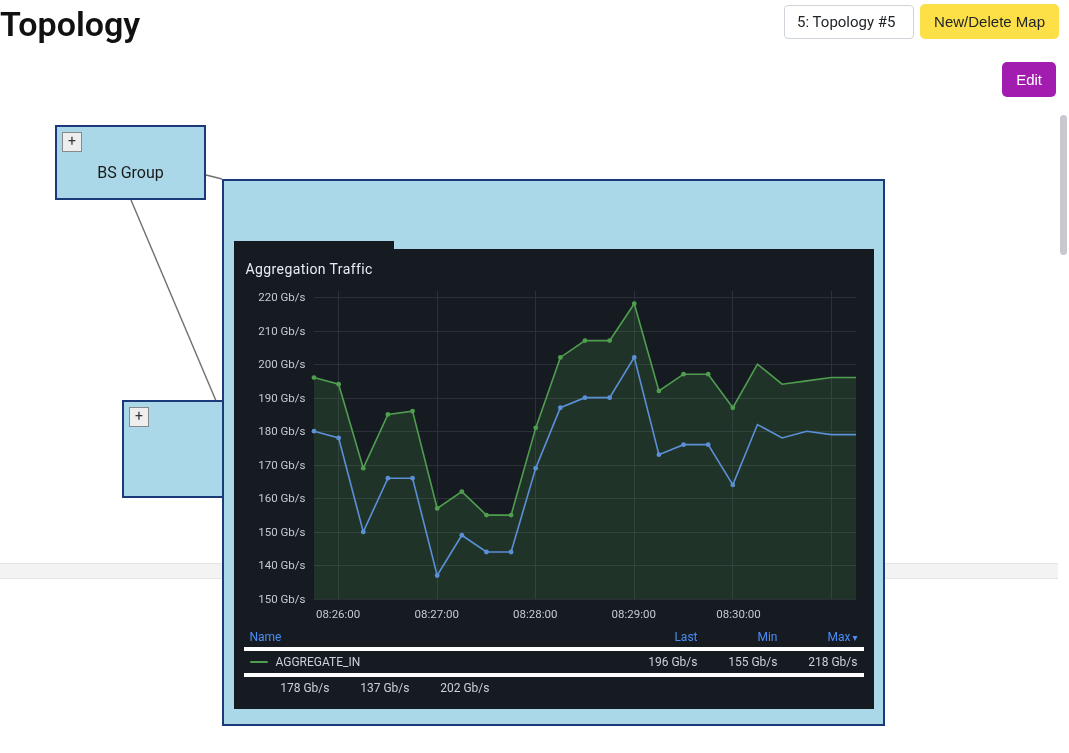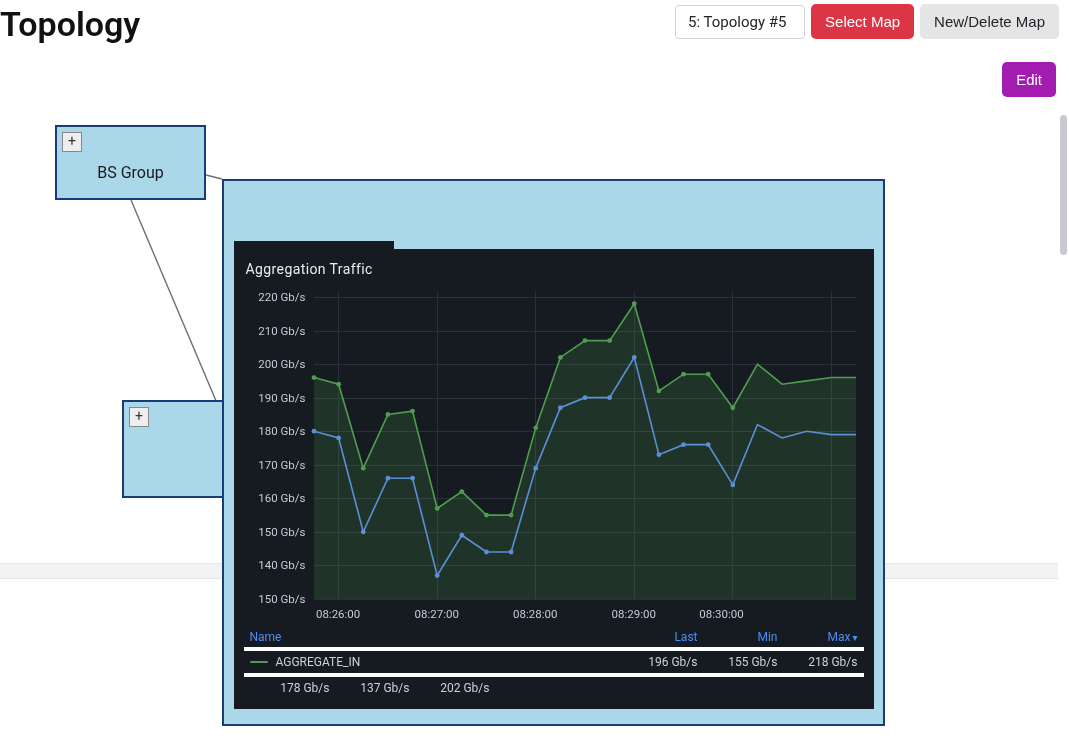--- a/index.html
+++ b/index.html
@@ -3,21 +3,21 @@
 <meta charset="utf-8">
 <style>
   * { box-sizing: border-box; margin: 0; padding: 0; }
   html, body { width: 1069px; height: 753px; font-family: -apple-system, BlinkMacSystemFont, "Segoe UI", Roboto, sans-serif; background: #fff; position: relative; overflow: hidden; }
   .header { display: flex; align-items: flex-start; padding: 4px 10px 0 0; }
   .page-title { font-size: 34px; font-weight: 600; color: #111; }
   .header-controls { margin-left: auto; display: flex; gap: 6px; align-items: center; }
   .dropdown { border: 1px solid #ced4da; border-radius: 4px; padding: 7px 12px; font-size: 15px; color: #212529; background: #fff; min-width: 130px; }
   .btn { border: none; border-radius: 5px; padding: 9px 14px; font-size: 15px; cursor: pointer; }
   .btn-danger { background: #dc3545; color: #fff; }
-  .btn-warning { background: #e5e5e5; color: #212529; }
+  .btn-warning { background: #fde047; color: #212529; }
   .btn-primary { background: #a21caf; color: #fff; }
   .edit-row { display: flex; justify-content: flex-end; padding: 18px 13px 0 0; }
   .canvas-wrap { position: relative; width: 100%; height: 600px; margin-top: 18px; }
   .canvas-track { position: absolute; left: 0; right: 11px; top: 448px; height: 16px; background: #f3f3f3; border-top: 1px solid #e6e6e6; border-bottom: 1px solid #e6e6e6; }
   .scrollbar { position: absolute; right: 0; top: 0; width: 11px; height: 300px; background: transparent; }
   .scrollbar-thumb { width: 7px; margin-left: 2px; height: 140px; background: #c7c9ce; border-radius: 4px; }
   .node { position: absolute; background: #abd8e8; border: 2px solid #1b3a7a; }
   .node-a { left: 55px; top: 10px; width: 151px; height: 75px; }
   .node-b { left: 122px; top: 285px; width: 102px; height: 98px; }
   .node-big { left: 222px; top: 64px; width: 663px; height: 547px; display:flex; flex-direction:column; align-items:center; padding-top:68px; }
@@ -40,21 +40,20 @@
   .swatch { width:18px; height:2.5px; border-radius:2px; }
   .chev { font-size:10px; margin-left:2px; }
 </style>
 </head>
 <body>
 
 <div class="header">
   <div class="page-title">Topology</div>
   <div class="header-controls">
     <div class="dropdown">5: Topology #5</div>
-    <button class="btn btn-danger">Select Map</button>
     <button class="btn btn-warning">New/Delete Map</button>
   </div>
 </div>
 
 <div class="edit-row">
   <button class="btn btn-primary">Edit</button>
 </div>
 
 <div class="canvas-wrap">
   <div class="canvas-track"></div>
@@ -103,21 +102,21 @@
           <div class="ylab" style="top: 308px;">150 Gb/s</div>
           <div class="grid-v" style="left: 94.6364px;"></div>
           <div class="xlab" style="left: 94.6364px;">08:26:00</div>
           <div class="grid-v" style="left: 193.182px;"></div>
           <div class="xlab" style="left: 193.182px;">08:27:00</div>
           <div class="grid-v" style="left: 291.727px;"></div>
           <div class="xlab" style="left: 291.727px;">08:28:00</div>
           <div class="grid-v" style="left: 390.273px;"></div>
           <div class="xlab" style="left: 390.273px;">08:29:00</div>
           <div class="grid-v" style="left: 488.818px;"></div>
-          <div class="xlab" style="left: 478px;">08:30:00</div>
+          <div class="xlab" style="left: 495px;">08:30:00</div>
           <div class="grid-v" style="left: 587.364px;"></div>
           <svg width="620" height="330" style="position: absolute; left: 0px; top: 0px;">
             <path d="M70,86.53333333333335 L94.63636363636364,93.24444444444444 L119.27272727272728,177.13333333333333 L143.9090909090909,123.44444444444443 L168.54545454545456,120.08888888888889 L193.1818181818182,217.39999999999998 L217.8181818181818,200.6222222222222 L242.45454545454544,224.11111111111111 L267.0909090909091,224.11111111111111 L291.72727272727275,136.86666666666667 L316.3636363636364,66.39999999999998 L341,49.622222222222234 L365.6363636363636,49.622222222222234 L390.2727272727273,12.711111111111121 L414.9090909090909,99.95555555555556 L439.5454545454545,83.17777777777778 L464.1818181818182,83.17777777777778 L488.8181818181818,116.73333333333335 L488.8181818181818,308 L70,308 Z" fill="#4f9e4f" opacity="0.18"></path>
             <path d="M70,86.53333333333335 L94.63636363636364,93.24444444444444 L119.27272727272728,177.13333333333333 L143.9090909090909,123.44444444444443 L168.54545454545456,120.08888888888889 L193.1818181818182,217.39999999999998 L217.8181818181818,200.6222222222222 L242.45454545454544,224.11111111111111 L267.0909090909091,224.11111111111111 L291.72727272727275,136.86666666666667 L316.3636363636364,66.39999999999998 L341,49.622222222222234 L365.6363636363636,49.622222222222234 L390.2727272727273,12.711111111111121 L414.9090909090909,99.95555555555556 L439.5454545454545,83.17777777777778 L464.1818181818182,83.17777777777778 L488.8181818181818,116.73333333333335" fill="none" stroke="#4f9e4f" stroke-width="1.6"></path>
             <circle cx="70" cy="86.53333333333335" r="2.4" fill="#4f9e4f"></circle>
             <circle cx="94.63636363636364" cy="93.24444444444444" r="2.4" fill="#4f9e4f"></circle>
             <circle cx="119.27272727272728" cy="177.13333333333333" r="2.4" fill="#4f9e4f"></circle>
             <circle cx="143.9090909090909" cy="123.44444444444443" r="2.4" fill="#4f9e4f"></circle>
             <circle cx="168.54545454545456" cy="120.08888888888889" r="2.4" fill="#4f9e4f"></circle>
             <circle cx="193.1818181818182" cy="217.39999999999998" r="2.4" fill="#4f9e4f"></circle>

